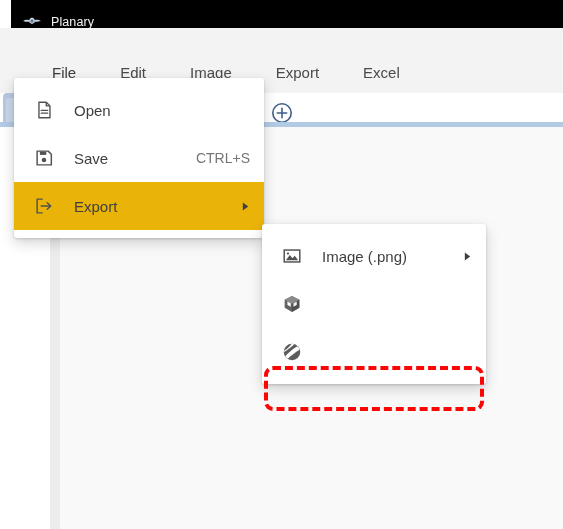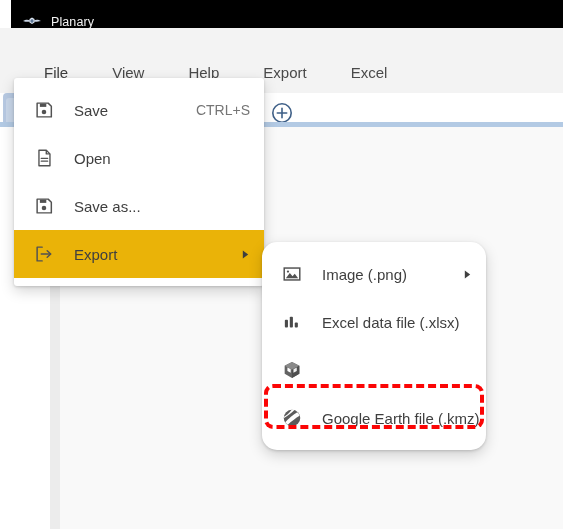--- a/index.html
+++ b/index.html
@@ -33,21 +33,21 @@
     line-height: 1;
   }
 
   
   .menubar {
     position: absolute; left: 0; top: 28px;
     width: 563px; height: 65px;
     background: #f3f3f3;
   }
   .menu-items {
-    position: absolute; left: 8px; bottom: 8px;
+    position: absolute; left: 16px; bottom: 8px;
     display: flex; align-items: center; margin-top: 23px;
   }
   .menu-item {
     font-size: 15px;
     color: #4a4a4a;
     padding: 4px 0;
     margin: 0 22px;
     cursor: default;
     white-space: nowrap;
   }
@@ -107,23 +107,22 @@
     background: #ffffff;
     border-radius: 3px;
     box-shadow: 0 1px 3px rgba(0,0,0,.16), 0 5px 14px rgba(0,0,0,.17);
     padding: 8px 0;
   }
   #file-menu {
     left: 14px; top: 78px;
     width: 250px;
   }
   #export-menu {
-    left: 262px; top: 242px;
+    left: 262px; top: 224px;
     width: 224px;
-    border-radius: 15px;
   }
   .mrow {
     position: relative;
     display: flex; align-items: center;
     height: 48px;
     padding: 0 14px 0 18px;
     cursor: default;
   }
   .mrow.highlight { background: #eab308; }
   .mrow .micon {
@@ -170,22 +169,22 @@
       <path d="M2 10 C 8 6, 13 7, 16 9 L 24 9 C 27 7, 32 6, 38 10 C 32 11, 28 12, 24 11 L 16 11 C 12 12, 8 12, 2 10 Z" fill="#c9d4e4"></path>
       <path d="M15 6 L 20 3 L 25 6 L 25 13 L 20 16 L 15 13 Z" fill="#dfe8f4"></path>
       <path d="M17 8 L 20 6 L 23 8 L 23 12 L 20 14 L 17 12 Z" fill="#5d7696"></path>
     </svg>
     <span class="title-text">Planary</span>
   </div>
 
   <div class="menubar">
     <div class="menu-items">
       <div class="menu-item first active">File</div>
-      <div class="menu-item">View</div>
-      <div class="menu-item">Help</div>
+      <div class="menu-item">Edit</div>
+      <div class="menu-item">Image</div>
       <div class="menu-item">Export</div>
       <div class="menu-item">Excel</div>
     </div>
   </div>
 
   <div class="tabstrip">
     <div class="tab-left">
       <div class="tab-left-inner"></div>
     </div>
   </div>
@@ -198,50 +197,40 @@
   <div class="workspace">
     <div class="ws-divider"></div>
     <div class="ws-canvas"></div>
   </div>
 
   <div class="menu-panel" id="file-menu">
 
     <div class="mrow">
       <span class="micon">
         <svg viewBox="0 0 24 24" width="22" height="22">
+          <path d="M6.5 3.5 h8 l4 4 v13 h-12 z" fill="#ffffff" stroke="#525252" stroke-width="1.5" stroke-linejoin="round"></path>
+          <path d="M14.5 3.5 v4 h4" fill="none" stroke="#525252" stroke-width="1.5" stroke-linejoin="round"></path>
+          <path d="M9 12.5 h7 M9 15.5 h7" stroke="#525252" stroke-width="1.4" stroke-linecap="round"></path>
+        </svg>
+      </span>
+      <span class="mlabel">Open</span>
+    </div>
+
+    <div class="mrow">
+      <span class="micon">
+        <svg viewBox="0 0 24 24" width="22" height="22">
           <path d="M4.5 4.5 h12 l3.5 3.5 v11.5 h-15.5 z" fill="#ffffff" stroke="#525252" stroke-width="1.6" stroke-linejoin="round"></path>
           <rect x="7.5" y="5" width="7" height="3.6" fill="#525252"></rect>
           <circle cx="12" cy="14.2" r="2.5" fill="#525252"></circle>
         </svg>
       </span>
       <span class="mlabel">Save</span>
       <span class="mshortcut">CTRL+S</span>
     </div>
 
-    <div class="mrow">
-      <span class="micon">
-        <svg viewBox="0 0 24 24" width="22" height="22">
-          <path d="M6.5 3.5 h8 l4 4 v13 h-12 z" fill="#ffffff" stroke="#525252" stroke-width="1.5" stroke-linejoin="round"></path>
-          <path d="M14.5 3.5 v4 h4" fill="none" stroke="#525252" stroke-width="1.5" stroke-linejoin="round"></path>
-          <path d="M9 12.5 h7 M9 15.5 h7" stroke="#525252" stroke-width="1.4" stroke-linecap="round"></path>
-        </svg>
-      </span>
-      <span class="mlabel">Open</span>
-    </div>
-
-    <div class="mrow">
-      <span class="micon">
-        <svg viewBox="0 0 24 24" width="22" height="22">
-          <path d="M4.5 4.5 h12 l3.5 3.5 v11.5 h-15.5 z" fill="#ffffff" stroke="#525252" stroke-width="1.6" stroke-linejoin="round"></path>
-          <rect x="7.5" y="5" width="7" height="3.6" fill="#525252"></rect>
-          <circle cx="12" cy="14.2" r="2.5" fill="#525252"></circle>
-        </svg>
-      </span>
-      <span class="mlabel">Save as...</span>
-    </div>
 
     <div class="mrow highlight">
       <span class="micon">
         <svg viewBox="0 0 24 24" width="22" height="22">
           <path d="M10 4.5 h-5.5 v15 h5.5" fill="none" stroke="#525252" stroke-width="1.6" stroke-linecap="round" stroke-linejoin="round"></path>
           <path d="M9 12 h10" stroke="#525252" stroke-width="1.6" stroke-linecap="round"></path>
           <path d="M15.5 8.5 L19.3 12 L15.5 15.5" fill="none" stroke="#525252" stroke-width="1.6" stroke-linecap="round" stroke-linejoin="round"></path>
         </svg>
       </span>
       <span class="mlabel">Export</span>
@@ -264,30 +253,20 @@
         </svg>
       </span>
       <span class="mlabel">Image (.png)</span>
       <span class="marrow">
         <svg viewBox="0 0 10 12" width="9" height="11">
             <path d="M2 1.5 L8 6 L2 10.5 Z" fill="#3f3f3f"></path>
           </svg>
       </span>
     </div>
 
-    <div class="mrow">
-      <span class="micon">
-        <svg viewBox="0 0 24 24" width="22" height="22">
-          <rect x="4.2" y="9.5" width="3.4" height="8.5" rx="1" fill="#4a4a4a"></rect>
-          <rect x="9.6" y="6.2" width="3.4" height="11.8" rx="1" fill="#4a4a4a"></rect>
-          <rect x="15" y="12.5" width="3.4" height="5.5" rx="1" fill="#4a4a4a"></rect>
-        </svg>
-      </span>
-      <span class="mlabel">Excel data file (.xlsx)</span>
-    </div>
 
     <div class="mrow">
       <span class="micon">
         <svg viewBox="0 0 24 24" width="22" height="22">
           <path d="M12 3.2 L20 7.4 L20 16.2 L12 20.6 L4 16.2 L4 7.4 Z" fill="#636363"></path>
           <path d="M12 3.2 L20 7.4 L12 11.8 L4 7.4 Z" fill="#8a8a8a"></path>
           <path d="M12 11.8 L20 7.4 L20 16.2 L12 20.6 Z" fill="#4f4f4f"></path>
           <path d="M7 9.3 L10.6 11.3 L10.6 15 L7 13 Z" fill="#ffffff"></path>
           <path d="M13.6 11.3 L17.2 9.3 L17.2 13 L13.6 15 Z" fill="#f0f0f0"></path>
         </svg>
@@ -295,19 +274,18 @@
     </div>
 
     <div class="mrow">
       <span class="micon">
         <svg viewBox="0 0 24 24" width="22" height="22">
           <circle cx="12" cy="12" r="9" fill="#5c5c5c"></circle>
           <path d="M4.6 16.6 C 8 13.2, 13.5 8, 17.8 5.8 C 19 6.8, 19.8 8.1, 20.3 9.6 C 16.4 11.8, 10.8 16.2, 7.4 19.3 C 6.2 18.6, 5.3 17.7, 4.6 16.6 Z" fill="#ffffff"></path>
           <path d="M3.3 10.7 C 6.1 9.1, 9.2 6.6, 11.7 3.05 C 12.7 3.05, 13.6 3.2, 14.4 3.5 C 11.6 6.2, 7.2 9.7, 3.3 11.9 Z" fill="#ffffff"></path>
         </svg>
       </span>
-      <span class="mlabel">Google Earth file (.kmz)</span>
     </div>
 
     <div class="red-box"></div>
   </div>
 
 </div>
 
 </body></html>

